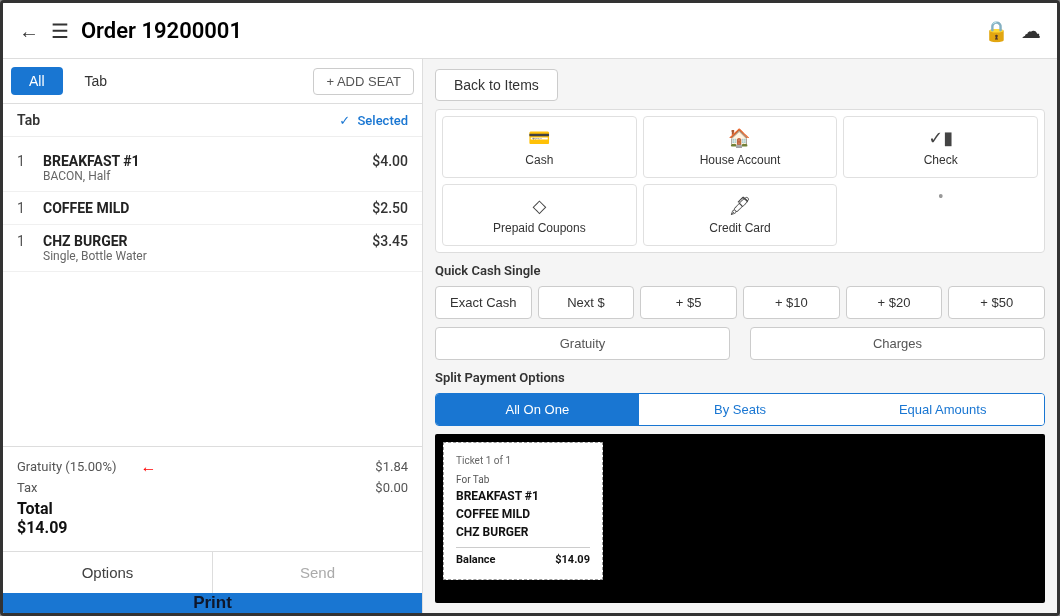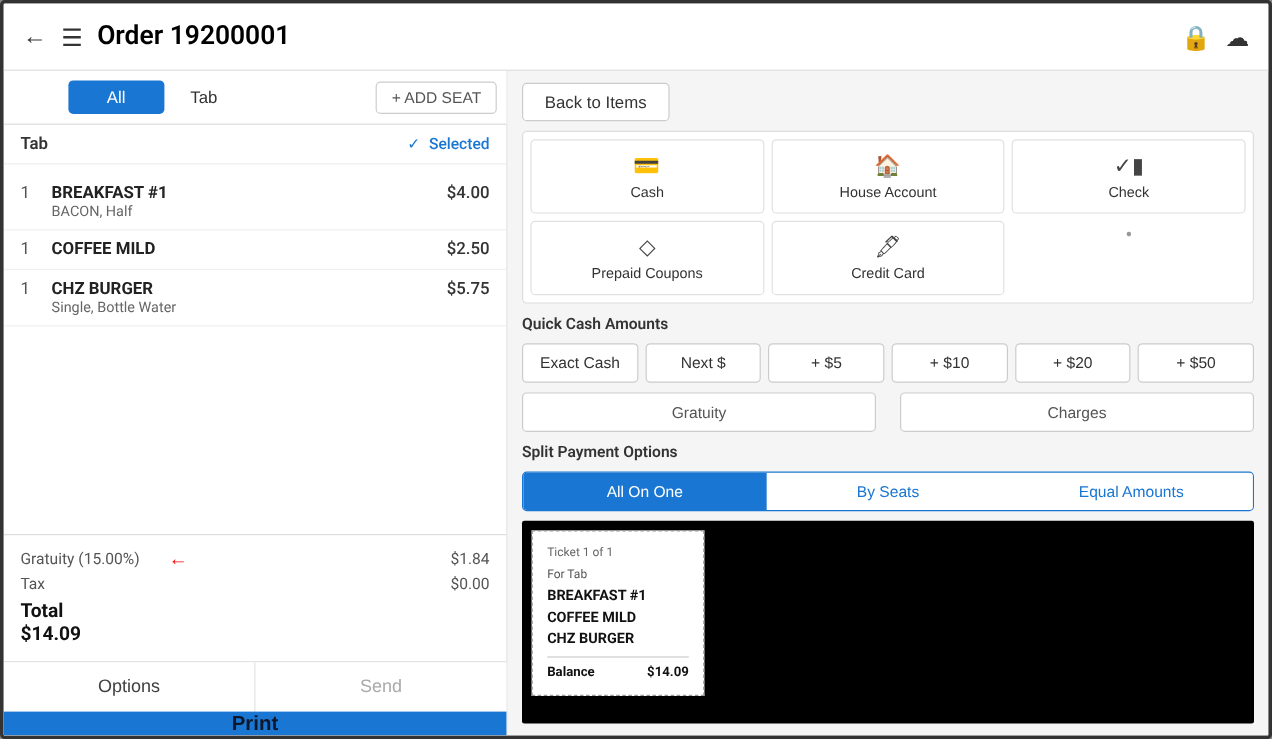--- a/index.html
+++ b/index.html
@@ -62,26 +62,25 @@
       align-items: center;
       padding: 8px 8px;
       background: #fff;
       border-bottom: 1px solid #ddd;
       gap: 4px;
     }
     .tab-all {
       background: #1976d2;
       color: #fff;
       border: none;
-      padding: 6px 32px;
+      padding: 6px 18px;
       border-radius: 4px;
       font-size: 14px;
       font-weight: 500;
       cursor: pointer;
-      margin-left: 46px;
     }
     .tab-tab {
       background: transparent;
       color: #333;
       border: none;
       padding: 6px 18px;
       border-radius: 4px;
       font-size: 14px;
       cursor: pointer;
     }
@@ -342,21 +341,21 @@
       border-radius: 2px;
       display: flex;
       align-items: flex-start;
       justify-content: flex-start;
       padding: 8px;
       min-height: 120px;
     }
     .ticket-paper {
       background: #fff;
       padding: 10px 12px;
-      width: 144px;
+      width: 160px;
       font-size: 11px;
       color: #111;
       border: 1px dashed #999;
       line-height: 1.5;
     }
     .ticket-header-row {
       font-size: 10px;
       color: #666;
       margin-bottom: 4px;
     }
@@ -428,21 +427,21 @@
           </div>
           <span class="item-price">$2.50</span>
         </div>
 
         <div class="order-item">
           <span class="item-qty">1</span>
           <div class="item-details">
             <div class="item-name">CHZ BURGER</div>
             <div class="item-mod">Single, Bottle Water</div>
           </div>
-          <span class="item-price">$5.75</span>
+          <span class="item-price">$3.45</span>
         </div>
       </div>
 
       <div class="totals-section">
         <div class="total-row gratuity-row">
           <span class="gratuity-label">
             <span>Gratuity (15.00%)</span>
             <span class="arrow-indicator">←</span>
           </span>
           <span>$1.84</span>
@@ -488,21 +487,21 @@
             <span class="payment-icon">◇</span>
             <span>Prepaid Coupons</span>
           </button>
           <button class="payment-btn">
             <span class="payment-icon">🖋</span>
             <span>Credit Card</span>
           </button>
           <div class="payment-dots">•</div>
         </div>
 
-        <div class="section-label">Quick Cash Amounts</div>
+        <div class="section-label">Quick Cash Single</div>
         <div class="quick-cash-row">
           <button class="quick-btn">Exact Cash</button>
           <button class="quick-btn">Next $</button>
           <button class="quick-btn">+ $5</button>
           <button class="quick-btn">+ $10</button>
           <button class="quick-btn">+ $20</button>
           <button class="quick-btn">+ $50</button>
         </div>
         <div class="gratuity-charges-row">
           <button class="gc-btn">Gratuity</button>

